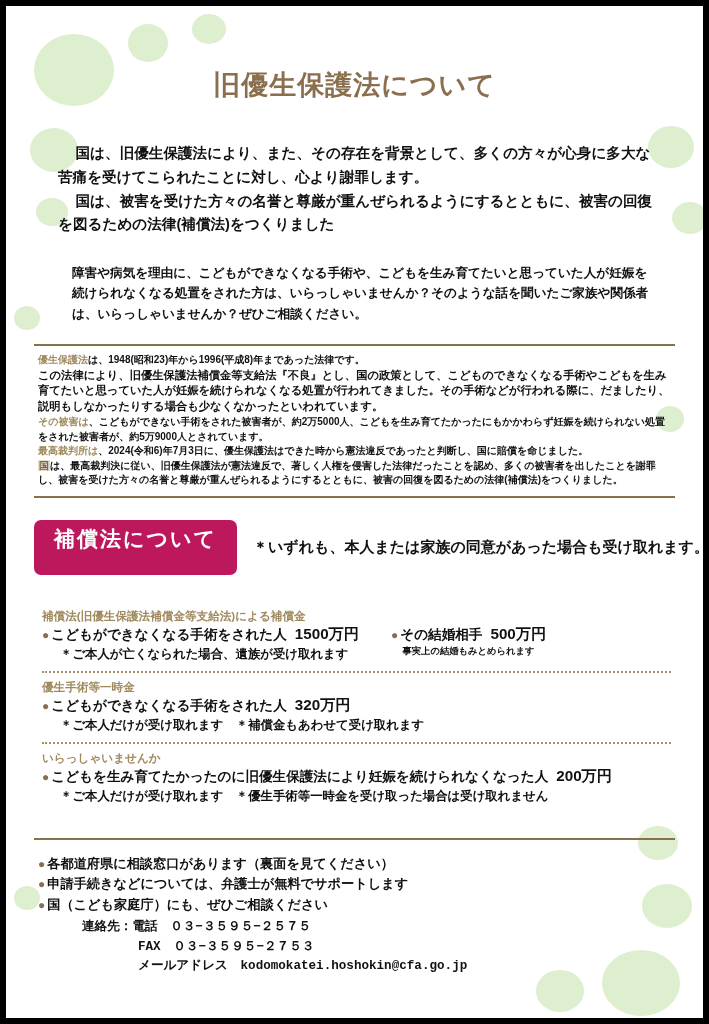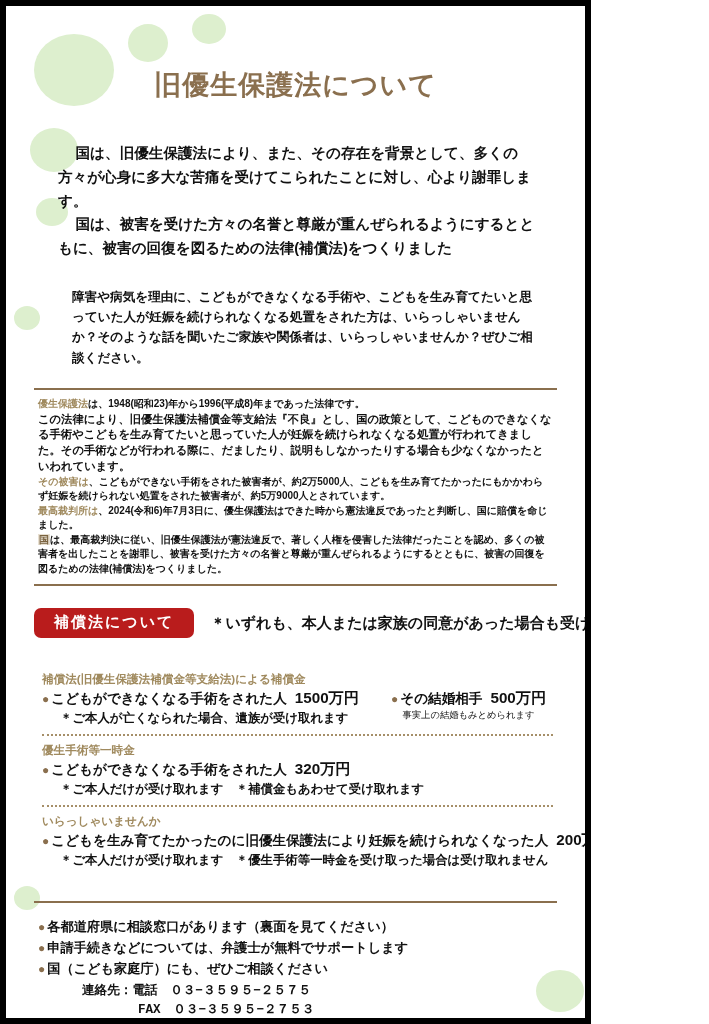--- a/index.html
+++ b/index.html
@@ -5,21 +5,21 @@
   html, body {
     margin: 0;
     padding: 0;
     background: #ffffff;
   }
   body {
     font-family: "Liberation Sans", "DejaVu Sans", sans-serif;
   }
   .page {
     position: relative;
-    width: 591px;
+    width: 709px;
     height: 1024px;
     background: #ffffff;
     border: 6px solid #000000;
     box-sizing: border-box;
     overflow: hidden;
   }
   .bg-layer {
     position: absolute;
     inset: 0;
     overflow: hidden;
@@ -104,26 +104,26 @@
   }
 
   
   .section-head-row {
     display: flex;
     align-items: center;
     margin: 22px 6px 0 6px;
     gap: 16px;
   }
   .pill {
-    background: #b91c1c;
+    background: #be185d;
     color: #ffffff;
-    font-size: 15px;
+    font-size: 21px;
     font-weight: bold;
     letter-spacing: 2px;
-    padding: 5px 20px 6px 20px;
+    padding: 5px 20px 22px 20px;
     border-radius: 7px;
     white-space: nowrap;
   }
   .pill-note {
     font-size: 15px;
     font-weight: bold;
     color: #111111;
     white-space: nowrap;
   }
 
@@ -167,21 +167,21 @@
   .benefit-note {
     font-size: 12.4px;
     font-weight: bold;
     color: #111111;
     margin-left: 18px;
     line-height: 1.5;
     white-space: nowrap;
   }
   .benefit-subnote {
     font-size: 9.3px;
-    font-weight: normal;
+    font-weight: bold;
     color: #111111;
     text-align: center;
     line-height: 1.4;
     white-space: nowrap;
   }
   .col-right { margin-left: 4px; }
   .dotted {
     border-top: 2px dotted #a68f68;
     margin: 3px 0 3px 0;
     height: 0;

